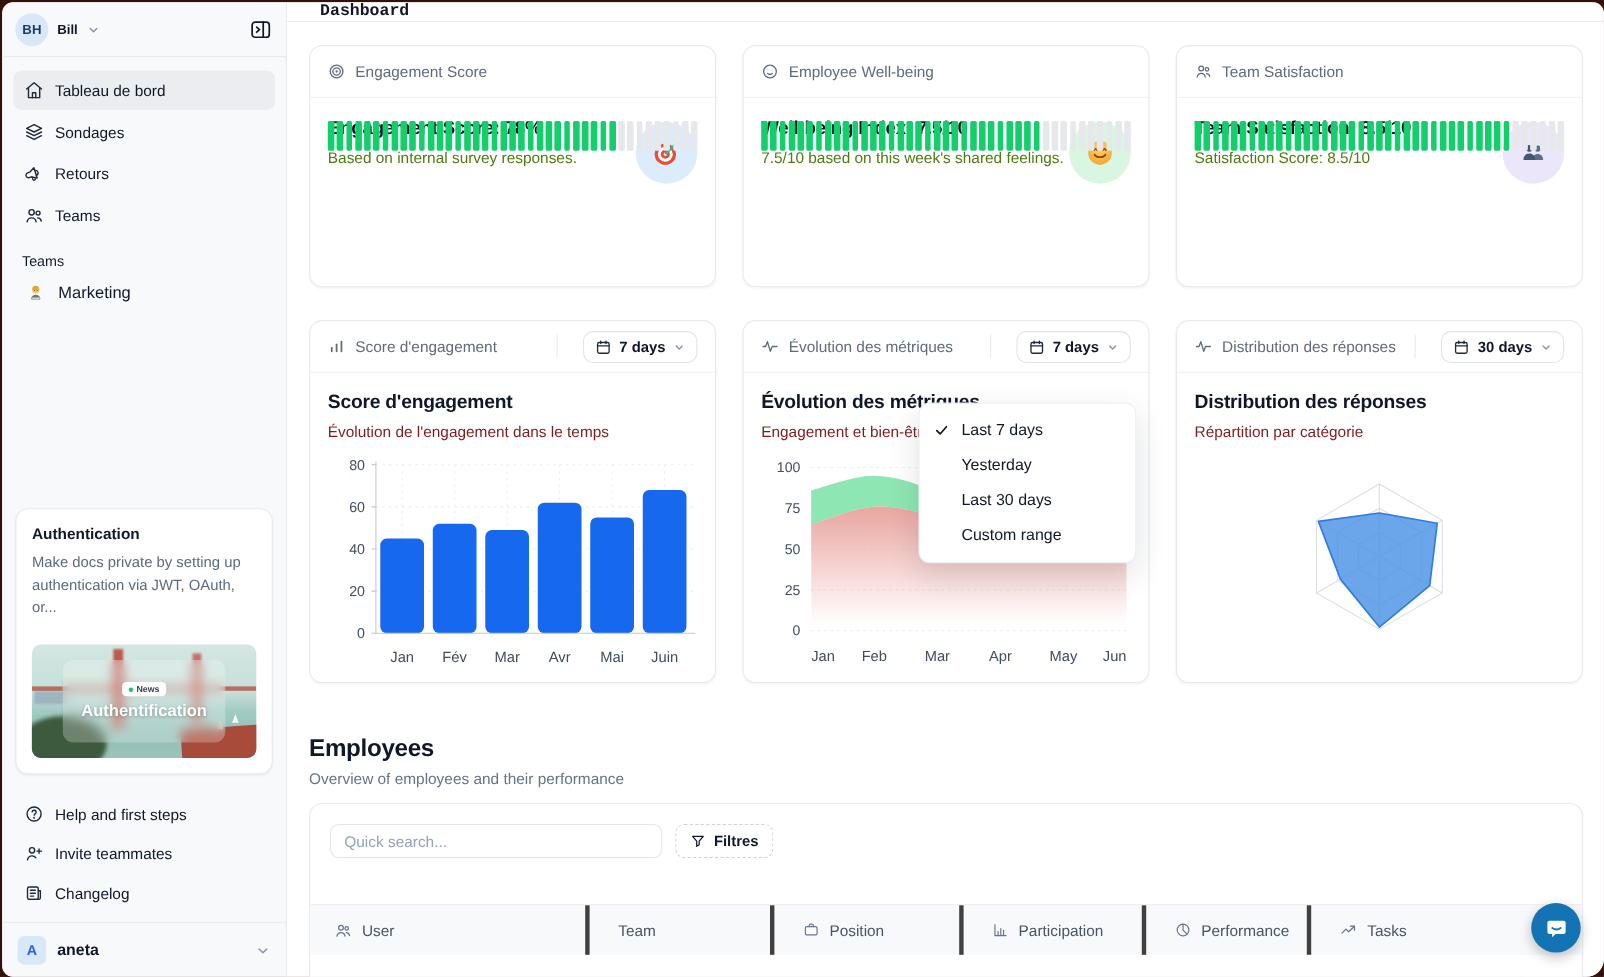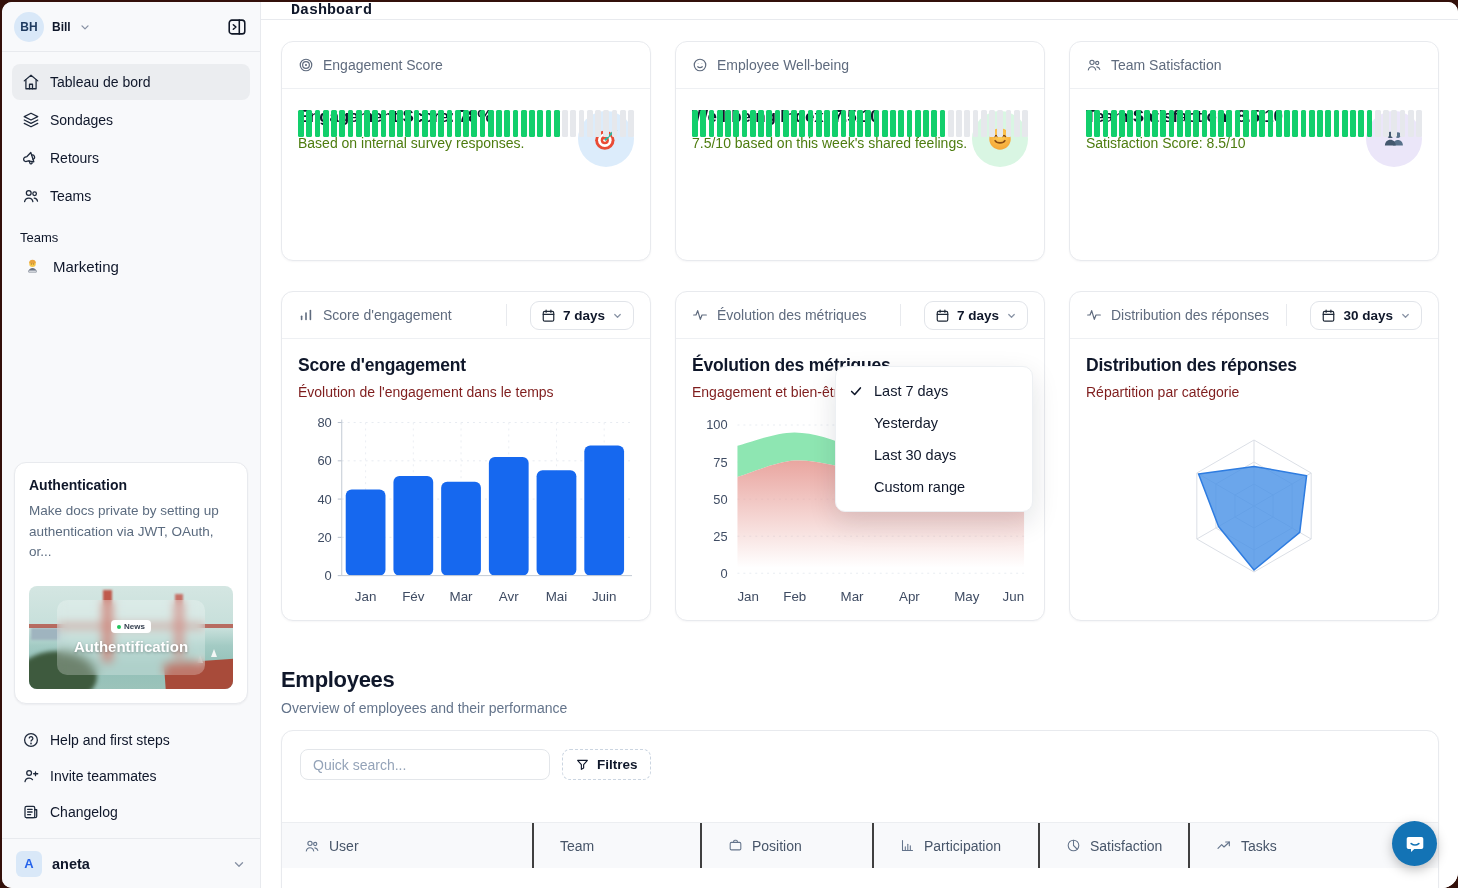--- a/index.html
+++ b/index.html
@@ -101,30 +101,30 @@
     padding-left:38px; font-size:14.5px; color:#0f172a; cursor:pointer; }
   .menu-check { position:absolute; left:13px; top:9px; color:#0f172a; display:flex; }
 
   
   .employees { margin-top:46px; }
   .emp-title { font-size:22px; font-weight:800; color:#0f172a; letter-spacing:-.3px; }
   .emp-sub { font-size:14px; color:#64748b; margin-top:7px; }
   .table-card { margin-top:14px; border:1px solid #e8eaee; border-radius:12px; background:#fff;
     height:400px; overflow:hidden; box-shadow:0 1px 2px rgba(16,24,40,.04); }
   .toolbar { padding:18px; display:flex; gap:12px; align-items:center; }
-  .search-input { width:250px; height:31px; border:1px solid #e3e6ea; border-radius:8px;
+  .search-input { width:302px; height:31px; border:1px solid #e3e6ea; border-radius:8px;
     padding:0 12px; font-size:14px; color:#0f172a; outline:none; font-family:inherit; }
   .search-input::placeholder { color:#94a3b8; }
   .filters-btn { height:31px; display:flex; align-items:center; gap:7px; padding:0 12px;
     border:1px dashed #cbd5e1; border-radius:8px; background:#fff; cursor:pointer;
     font-size:13.5px; font-weight:600; color:#0f172a; font-family:inherit; }
   .thead { margin-top:24px; display:flex; background:#f8f9fb; border-top:1px solid #eceef1; height:46px; }
   .th { display:flex; align-items:center; gap:9px; font-size:14px; color:#475569; padding-left:16px; }
   .th .ico { display:flex; color:#64748b; }
-  .th + .th { border-left:2px solid #404040;padding-left:26px; }
+  .th + .th { border-left:4px solid #404040;padding-left:26px; }
   .th-user { width:250px; padding-left:22px; }
   .th-team { width:168px; }
   .th-position { width:172px; }
   .th-participation { width:166px; }
   .th-performance { width:150px; }
   .th-tasks { flex:1; }
 
   .chat-fab { position:absolute; right:21px; bottom:22px; width:45px; height:45px; border-radius:50%;
     background:#1373b5; border:none; cursor:pointer; display:flex; align-items:center; justify-content:center;
     box-shadow:0 4px 12px rgba(0,0,0,.25); z-index:60; }
@@ -737,21 +737,21 @@
               </span>
               <span>Participation</span>
             </div>
             <div class="th th-performance">
               <span class="ico">
                 <svg width="15" height="15" viewBox="0 0 24 24" fill="none" stroke="currentColor" stroke-width="1.7" stroke-linecap="round">
                     <circle cx="12" cy="12" r="8.5"></circle>
                     <path d="M12 3.5V12l6 6"></path>
                   </svg>
               </span>
-              <span>Satisfaction</span>
+              <span>Performance</span>
             </div>
             <div class="th th-tasks">
               <span class="ico">
                 <svg width="16" height="16" viewBox="0 0 24 24" fill="none" stroke="currentColor" stroke-width="1.7" stroke-linecap="round" stroke-linejoin="round">
                     <path d="m3 15.5 5.5-5.5 3.5 3.5L20 6"></path>
                     <path d="M14.5 6H20v5.5"></path>
                   </svg>
               </span>
               <span>Tasks</span>
             </div>

